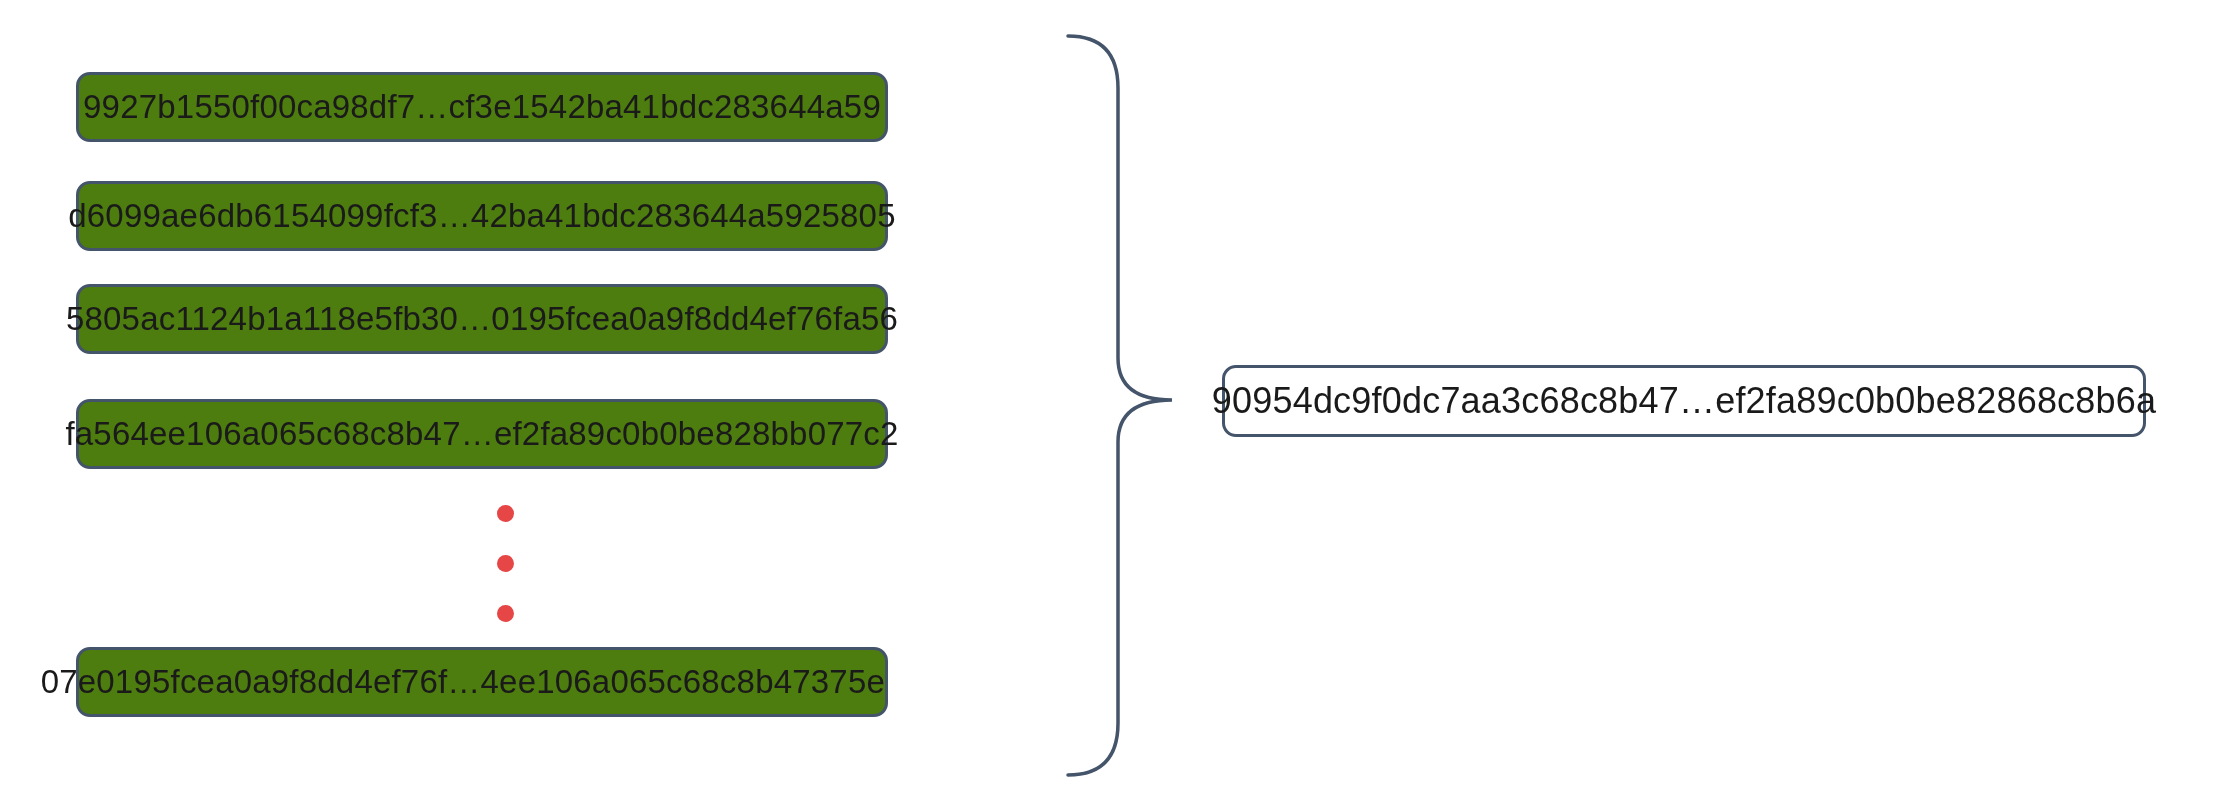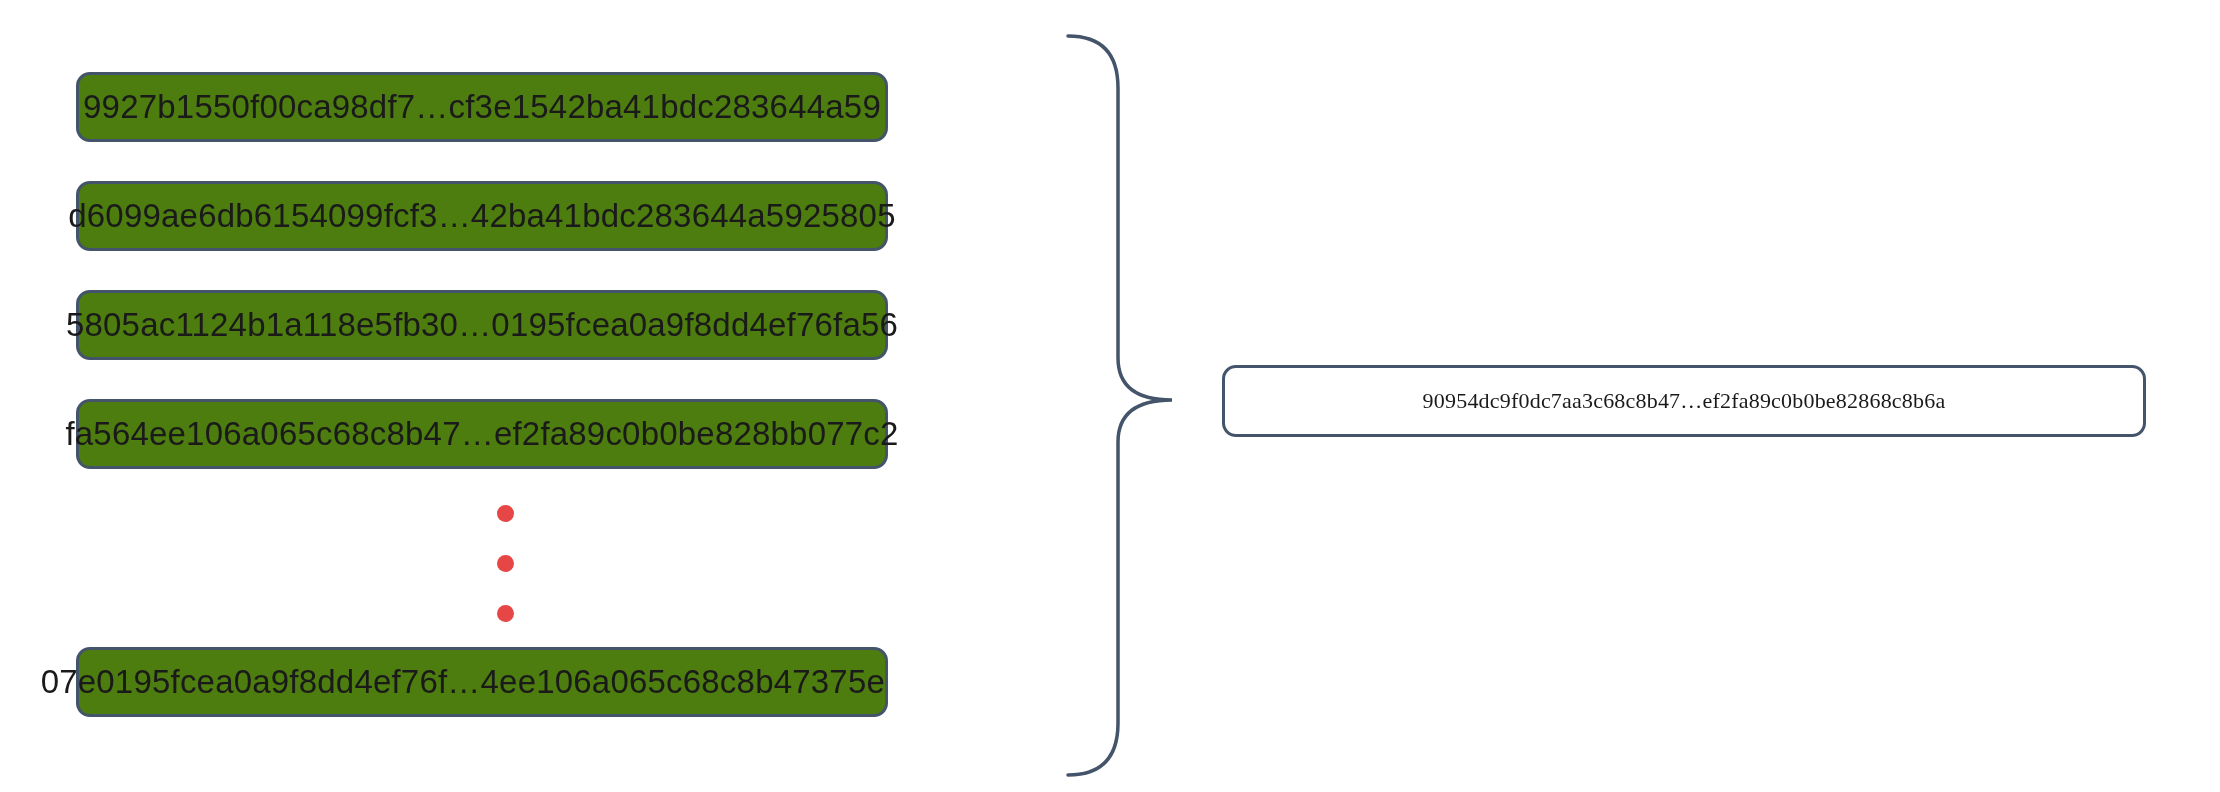--- a/index.html
+++ b/index.html
@@ -30,21 +30,21 @@
     margin-left: 12px;
   }
   .hash-box .hash-text {
     font-size: 33px;
     color: var(--text, #1a1a1a);
     letter-spacing: 0.2px;
     white-space: nowrap;
   }
   #box-0 { top: 72px; }
   #box-1 { top: 181px; }
-  #box-2 { top: 290px; }
+  #box-2 { top: 284px; }
   #box-3 { top: 399px; align-items: center; }
   #box-4 { top: 647px; justify-content: flex-end; }
 
   .v-ellipsis {
     position: absolute;
     left: 497px;
     top: 505px;
     width: 17px;
     height: 117px;
     display: flex;
@@ -76,25 +76,24 @@
     height: 72px;
     border: 3px solid var(--box-border, #44546A);
     border-radius: 14px;
     background: #ffffff;
     display: flex;
     align-items: center;
     justify-content: center;
     box-sizing: border-box;
   }
   .result-box .hash-text {
-    font-size: 22px;
+    font-size: 36px;
     color: var(--text, #1a1a1a);
     letter-spacing: 0.2px;
     white-space: nowrap;
-    font-family: Liberation Serif, serif;
   }
 </style>
 </head>
 <body>
 
 <div class="stage">
 
   <div class="hash-box" id="box-0">
     <span class="hash-text">9927b1550f00ca98df7…cf3e1542ba41bdc283644a59</span>
   </div>

